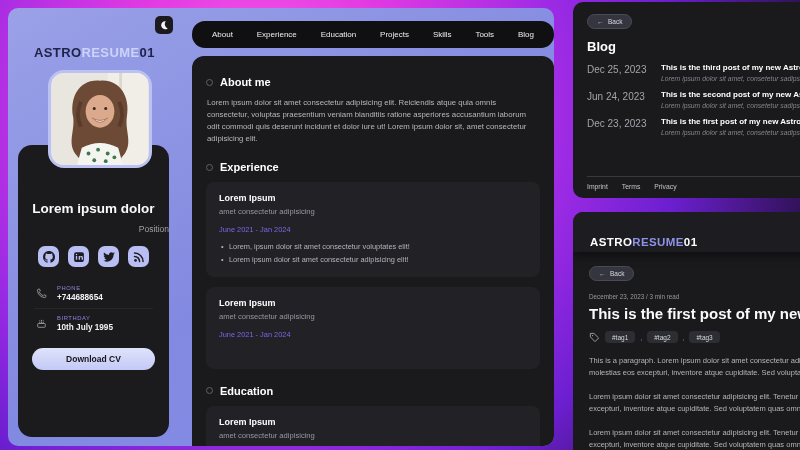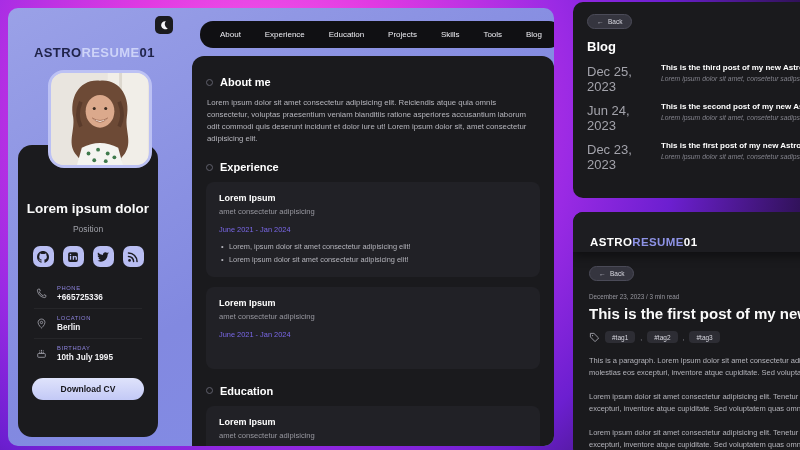--- a/index.html
+++ b/index.html
@@ -12,21 +12,21 @@
   
   .main-panel { position:absolute; left:8px; top:8px; width:546px; height:438px;
     border-radius:10px; overflow:hidden;
     background: linear-gradient(150deg,#9aa1e7 0%, #8289e0 55%, #838de9 100%); }
   .brand { font-weight:bold; letter-spacing:.4px;margin-top:20px; }
   .main-brand { position:absolute; left:26px; top:17px; font-size:13px; }
   .main-brand .b1,.main-brand .b3 { color:#20244a; }
   .main-brand .b2 { color:#cdd3f8; }
   .moon-btn { position:absolute; left:147px; top:8px; width:18px; height:18px;
     background:#1b1b1e; border-radius:5px; display:flex; align-items:center; justify-content:center; }
-  .nav-pill { position:absolute; left:192px; top:13px; width:362px; height:27px;
+  .nav-pill { position:absolute; left:184px; top:13px; width:362px; height:27px;
     background:#101013; border-radius:13px; display:flex; align-items:center;
     justify-content:space-between; padding:0 20px; }
   .nav-item { color:#ededf2; font-size:8px; cursor:pointer; }
 
   .content-card { position:absolute; left:184px; top:48px; width:362px; height:390px;
     background:#1a1a1d; border-radius:12px 12px 0 0; padding:16px 14px 0; overflow:hidden; }
   .section-head { display:flex; align-items:center; gap:7px; margin:4px 0 9px; }
   .ring { width:7px; height:7px; border:1.5px solid #60606c; border-radius:50%; flex:0 0 auto; }
   .section-title { font-size:11px; font-weight:bold; color:#fff; }
   .about-text { font-size:7.8px; color:#b6b6bd; line-height:1.55; margin:0 0 16px 1px; }
@@ -35,27 +35,27 @@
   .entry-sub { font-size:7.6px; color:#97979f; margin-top:4px; }
   .entry-period { font-size:7.4px; color:#7a68e8; margin-top:9px; }
   .entry-bullets { margin-top:7px; }
   .bullet { position:relative; font-size:7.4px; color:#b4b4bb; line-height:1.5;
     padding-left:10px; margin-top:2px; }
   .bullet::before { content:"•"; position:absolute; left:2px; color:#b4b4bb; }
   .pad-bottom { padding-bottom:30px; }
   .edu-gap { margin-top:16px; }
 
   
-  .profile-card { position:absolute; left:10px; top:137px; width:140px; height:292px;
+  .profile-card { position:absolute; left:10px; top:137px; width:151px; height:292px;
     background:#1b1b1e; border-radius:14px; text-align:center; }
   .photo { position:absolute; left:40px; top:62px; width:104px; height:98px;
     border:3px solid #bcc1f4; border-radius:16px; overflow:hidden; background:#e9e5df; z-index:2; }
   .photo svg { display:block; width:100%; height:100%; }
   .p-name { margin-top:56px; font-size:13.5px; font-weight:bold; color:#fafafa; }
-  .p-pos { margin-top:8px; font-size:8.5px; color:#9fa0a8; }
+  .p-pos { margin-top:8px; font-size:8.5px; color:#9fa0a8;text-align:right; }
   .socials { margin-top:12px; display:flex; justify-content:center; gap:9px; }
   .soc-btn { width:21px; height:21px; background:#b9bef3; border-radius:7px;
     display:flex; align-items:center; justify-content:center; cursor:pointer; }
   .contacts { margin:12px 16px 0; text-align:left; }
   .c-row { display:flex; align-items:center; gap:10px; padding:6px 2px;
     border-bottom:1px solid rgba(255,255,255,0.05); }
   .c-row:last-child { border-bottom:none;align-items:center; }
   .c-icon { flex:0 0 auto; opacity:.85; }
   .c-label { font-size:5.8px; letter-spacing:.6px; color:#8d83dd; }
   .c-value { font-size:8.2px; font-weight:bold; color:#f2f2f5; margin-top:2px; }
@@ -65,21 +65,21 @@
 
   
   .blog-panel { position:absolute; left:573px; top:2px; width:430px; height:196px;
     background:#1a1a1d; border-radius:10px; padding:8px 0 0 14px; overflow:hidden; }
   .back-pill { display:inline-flex; align-items:center; gap:4px; padding:3px 9px;
     background:#35353f; border:1px solid #4b4b58; border-radius:9px;
     font-size:6.5px; color:#d8d8e0; cursor:pointer; }
   .back-arrow { font-size:7px; color:#b9b9c4; }
   .blog-h { margin:10px 0 9px; font-size:13px; font-weight:bold; color:#fff; }
   .post-row { display:grid; grid-template-columns:62px 1fr; column-gap:12px; margin-bottom:8px; }
-  .post-date { font-size:13px; color:#a3a3ab; padding-top:1px; }
+  .post-date { font-size:10px; color:#a3a3ab; padding-top:1px; }
   .post-title { font-size:8px; font-weight:bold; color:#fff; white-space:nowrap; }
   .post-excerpt { font-size:6.8px; font-style:italic; color:#83838c; margin-top:3px; white-space:nowrap; }
   .divider { border-top:1px solid #38383f; margin-top:40px; }
   .footer-links { display:flex; gap:14px; padding:6px 0; }
   .f-link { font-size:6.8px; color:#c2c2ca; cursor:pointer; }
 
   .post-panel { position:absolute; left:573px; top:212px; width:430px; height:246px;
     background:#1a1a1d; border-radius:10px; overflow:hidden; }
   .post-header { height:40px; display:flex; align-items:center; padding-left:17px;
     background:#1d1d21; box-shadow:0 4px 10px rgba(0,0,0,.45); position:relative; z-index:2; }
@@ -176,31 +176,21 @@
         </div>
       </div>
 
       <div class="contacts">
         <div class="c-row">
           <svg class="c-icon" width="11" height="11" viewBox="0 0 16 16">
             <path d="M3.2 1.8 5 1.4l1.3 3-1.5 1.4a10 10 0 0 0 5.4 5.4l1.4-1.5 3 1.3-.4 1.8c-.1.7-.7 1.2-1.4 1.2A12.6 12.6 0 0 1 2 3.2c0-.7.5-1.3 1.2-1.4z" fill="none" stroke="#b0b0ba" stroke-width="1.3"></path>
           </svg>
           <div>
             <div class="c-label">PHONE</div>
-            <div class="c-value">+665725336</div>
-          </div>
-        </div>
-        <div class="c-row">
-          <svg class="c-icon" width="11" height="11" viewBox="0 0 16 16">
-            <path d="M8 1.5c-2.8 0-5 2.2-5 5 0 3.7 5 8 5 8s5-4.3 5-8c0-2.8-2.2-5-5-5z" fill="none" stroke="#b0b0ba" stroke-width="1.3"></path>
-            <circle cx="8" cy="6.5" r="1.7" fill="none" stroke="#b0b0ba" stroke-width="1.3"></circle>
-          </svg>
-          <div>
-            <div class="c-label">LOCATION</div>
-            <div class="c-value">Berlin</div>
+            <div class="c-value">+744688654</div>
           </div>
         </div>
         <div class="c-row">
           <svg class="c-icon" width="11" height="11" viewBox="0 0 16 16">
             <rect x="2.5" y="8" width="11" height="5.5" rx="1" fill="none" stroke="#b0b0ba" stroke-width="1.3"></rect>
             <path d="M5.5 8V5.5M8 8V5M10.5 8V5.5" stroke="#b0b0ba" stroke-width="1.3"></path>
             <circle cx="5.5" cy="4" r=".8" fill="#b0b0ba"></circle>
               <circle cx="8" cy="3.5" r=".8" fill="#b0b0ba"></circle>
               <circle cx="10.5" cy="4" r=".8" fill="#b0b0ba"></circle>
           </svg>
@@ -225,21 +215,21 @@
       <div class="section-head">
         <span class="ring"></span>
         <span class="section-title">Experience</span>
       </div>
 
       <div class="entry-card">
         <div class="entry-title">Lorem Ipsum</div>
         <div class="entry-sub">amet consectetur adipisicing</div>
         <div class="entry-period">June 2021 - Jan 2024</div>
         <div class="entry-bullets">
-          <div class="bullet">Lorem, ipsum dolor sit amet consectetur adipisicing elit!</div>
+          <div class="bullet">Lorem, ipsum dolor sit amet consectetur voluptates elit!</div>
           <div class="bullet">Lorem ipsum dolor sit amet consectetur adipisicing elit!</div>
         </div>
       </div>
 
       <div class="entry-card pad-bottom">
         <div class="entry-title">Lorem Ipsum</div>
         <div class="entry-sub">amet consectetur adipisicing</div>
         <div class="entry-period">June 2021 - Jan 2024</div>
       </div>
 

